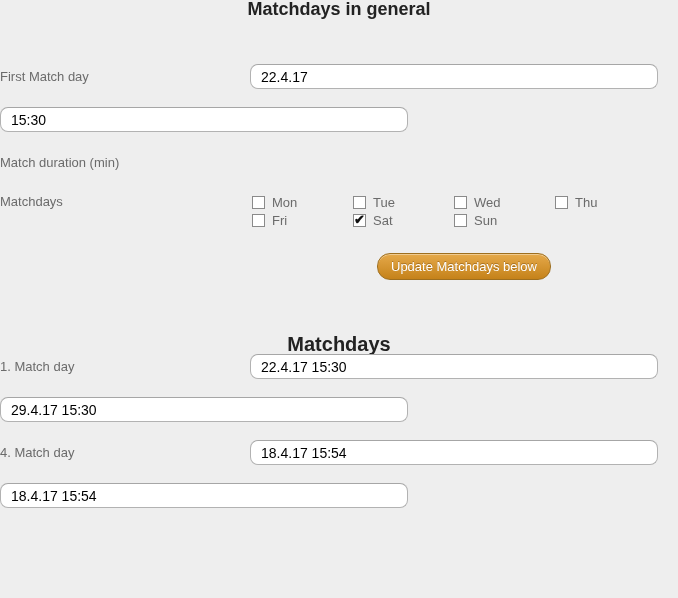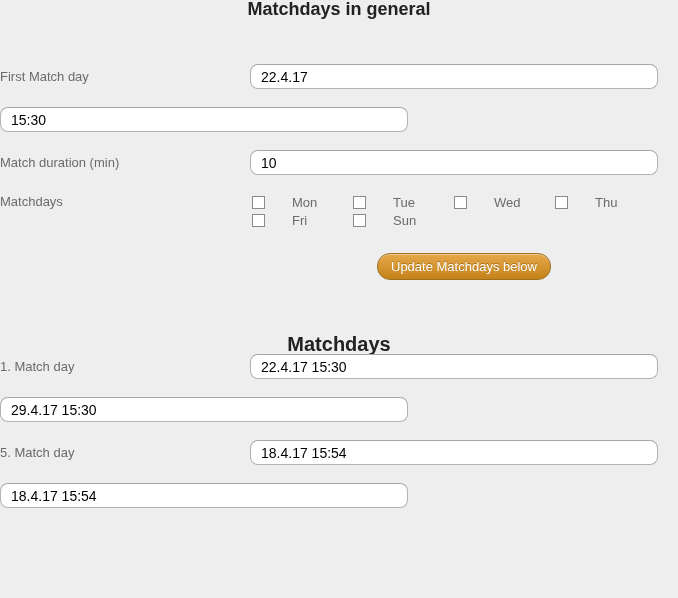--- a/index.html
+++ b/index.html
@@ -70,21 +70,20 @@
     width: 408px;
     display: flex;
     flex-wrap: wrap;
   }
   .weekday {
     width: 101px;
     height: 18px;
     display: flex;
     align-items: center;
     cursor: default;
-    gap: 20px;
   }
   .weekday input[type="checkbox"] {
     appearance: none;
     -webkit-appearance: none;
     width: 13px;
     height: 13px;
     border: 1px solid #8a8a8a;
     background: #ffffff;
     margin: 0 7px 0 2px;
     position: relative;
@@ -131,21 +130,20 @@
   <div class="rows-general">
     <div class="form-row">
       <div class="label-col">First Match day</div>
       <input type="text" class="text-input" value="22.4.17" style="">
     </div>
     <div class="form-row">
       <input type="text" class="text-input" value="15:30" style="">
     </div>
     <div class="form-row">
       <div class="label-col">Match duration (min)</div>
-      <input type="text" class="text-input" value="10" style="">
     </div>
 
     <div class="checkbox-row">
       <div class="label-col">Matchdays</div>
       <div class="weekday-grid">
         <label class="weekday">
           <input type="checkbox" style="">
           <span>Mon</span>
         </label>
         <label class="weekday">
@@ -158,20 +156,24 @@
         </label>
         <label class="weekday">
           <input type="checkbox" style="">
           <span>Thu</span>
         </label>
         <label class="weekday">
           <input type="checkbox" style="">
           <span>Fri</span>
         </label>
         <label class="weekday">
+          <input type="checkbox" checked="" style="">
+          <span>Sat</span>
+        </label>
+        <label class="weekday">
           <input type="checkbox" style="">
           <span>Sun</span>
         </label>
       </div>
     </div>
 
     <div class="button-row">
       <button class="update-btn">Update Matchdays below</button>
     </div>
   </div>
@@ -180,21 +182,21 @@
 
   <div class="rows-matchdays">
     <div class="form-row">
       <div class="label-col">1. Match day</div>
       <input type="text" class="text-input" value="22.4.17 15:30" style="">
     </div>
     <div class="form-row">
       <input type="text" class="text-input" value="29.4.17 15:30" style="">
     </div>
     <div class="form-row">
-      <div class="label-col">5. Match day</div>
+      <div class="label-col">4. Match day</div>
       <input type="text" class="text-input" value="18.4.17 15:54" style="">
     </div>
     <div class="form-row">
       <input type="text" class="text-input" value="18.4.17 15:54" style="">
     </div>
   </div>
 
 </div>
 
 </body></html>

